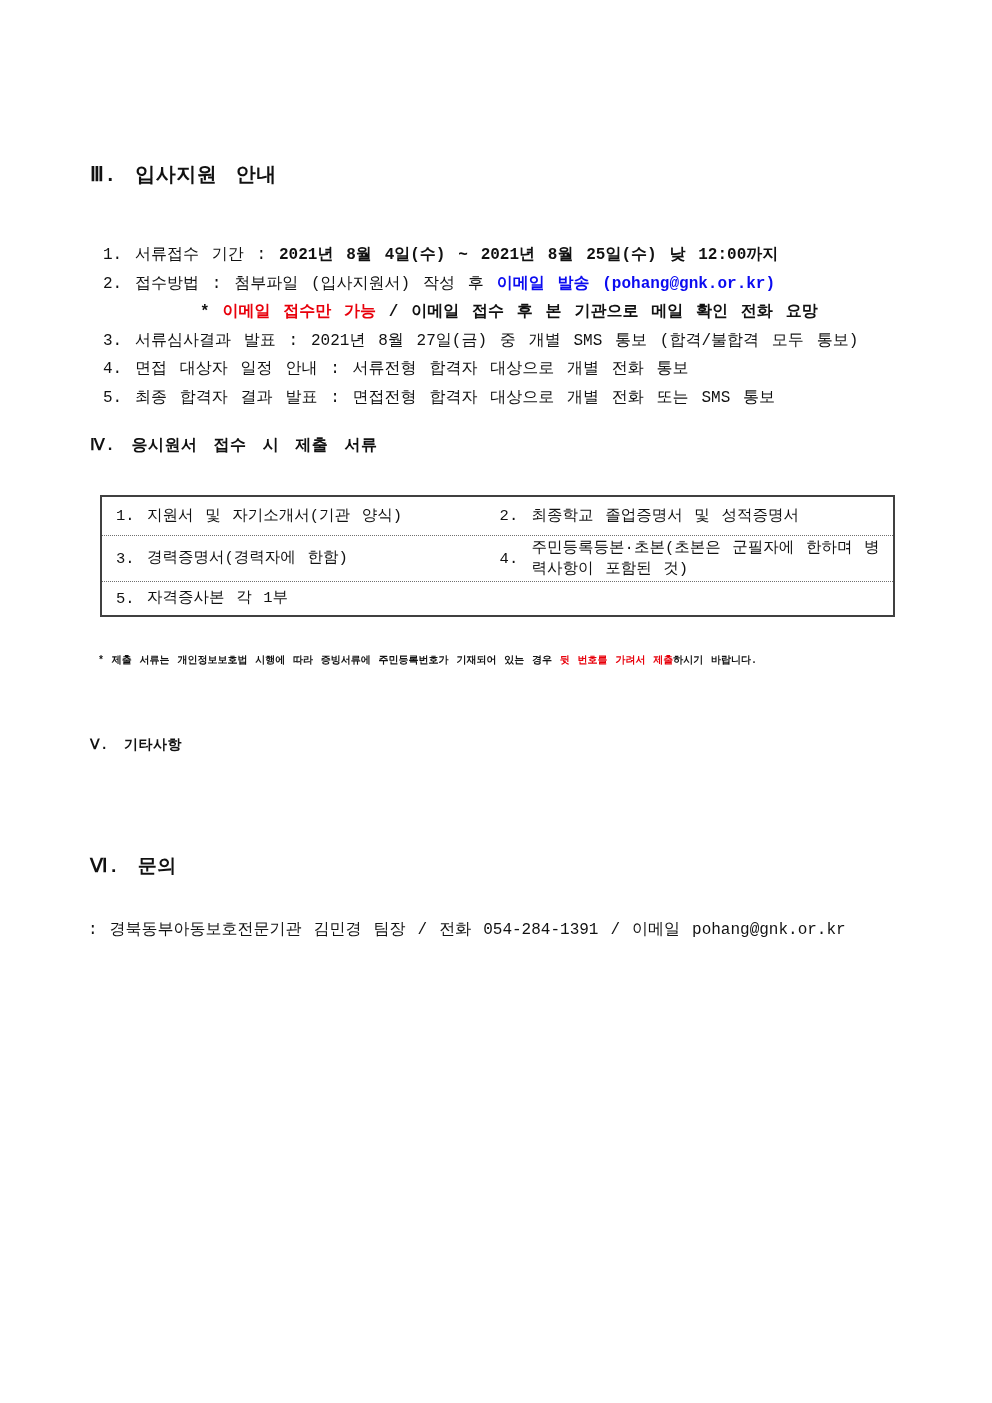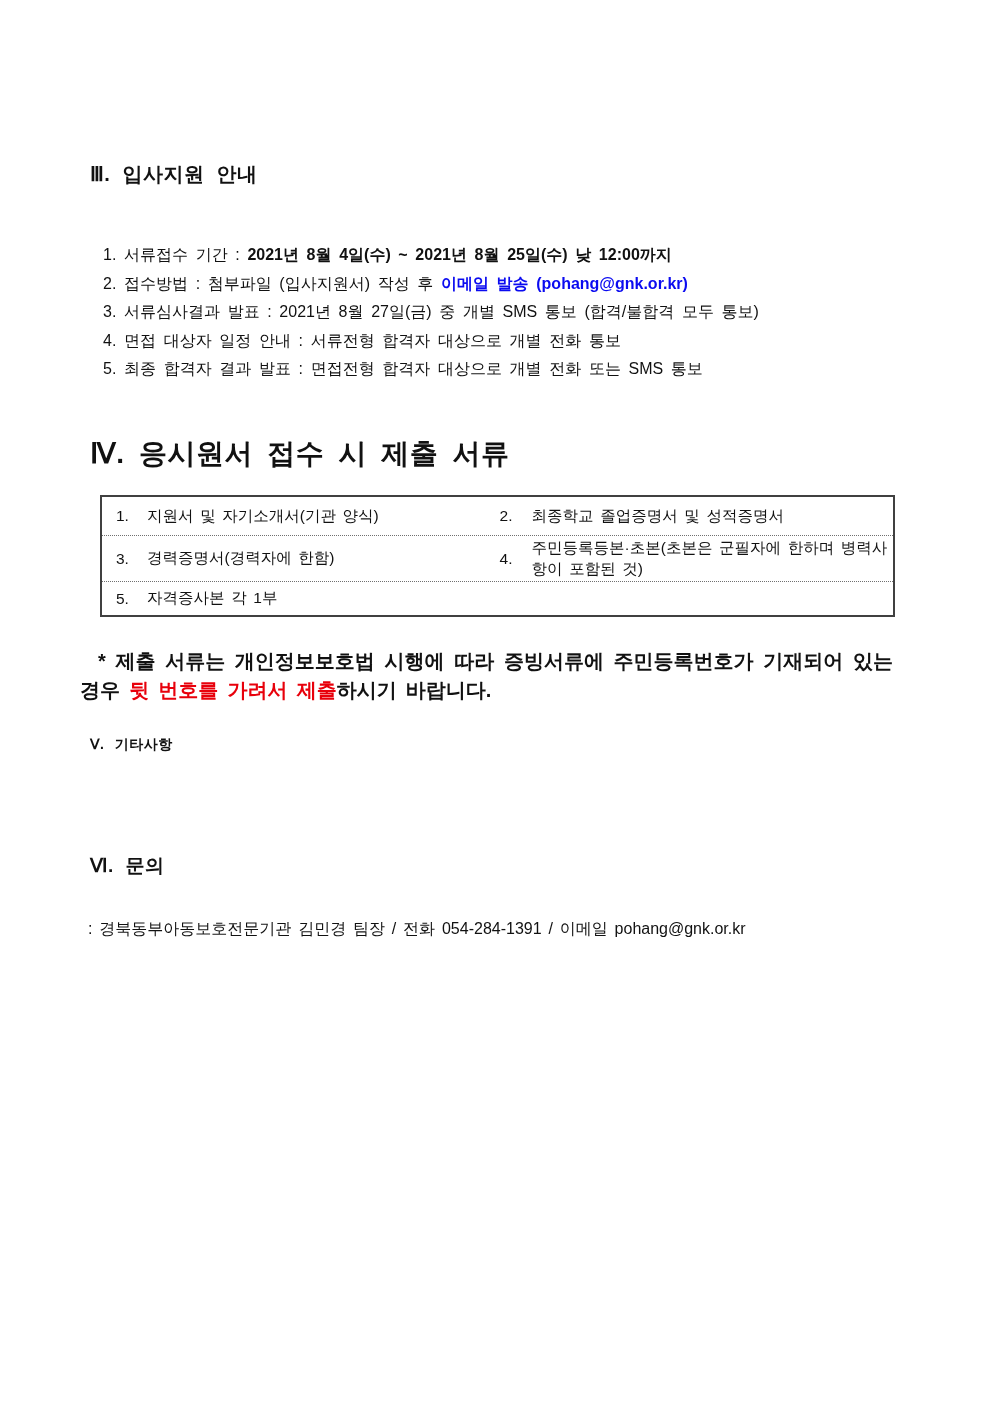--- a/index.html
+++ b/index.html
@@ -5,25 +5,25 @@
   :root{
     --text:#111111;
     --accent-blue:#0b0bf0;
     --accent-red:#e8000b;
     --table-border:#404040;
     --dotted:#707070;
   }
   html,body{margin:0;padding:0;background:#ffffff;}
   .page{
     position:relative;width:992px;height:1403px;background:#ffffff;overflow:hidden;
-    font-family:Liberation Sans, sans-serif;color:var(--text);
+    font-family:Liberation Mono, monospace;color:var(--text);
   }
   .h{position:absolute;left:90px;font-weight:700;letter-spacing:0.5px;word-spacing:6px;white-space:nowrap;}
   #h-apply{top:161px;font-size:20px;}
-  #h-docs{top:435px;font-size:28px;}
+  #h-docs{top:435px;font-size:16px;}
   #h-etc{top:736px;font-size:14px;}
   #h-inquiry{top:853px;font-size:19px;}
 
   .list{position:absolute;left:103px;top:221px;width:812px;font-size:16px;line-height:28.5px;word-spacing:0.2em;margin-top:20px;}
   .list .line{white-space:nowrap;}
 
   .doc-table{
     position:absolute;left:100px;top:495px;width:795px;box-sizing:border-box;
     border:2px solid var(--table-border);font-size:15.5px;background:#ffffff;
   }
@@ -34,41 +34,42 @@
   .t-row:nth-child(3){height:33px;}
   .t-cell{display:flex;align-items:center;box-sizing:border-box;}
   .t-cell:first-child{width:49%;padding-left:14px;}
   .t-cell:last-child{width:51%;padding-left:10px;}
   .t-num{width:22px;flex:none;}
   .t-text{margin-left:9px;line-height:20.5px;word-spacing:0.15em;}
   .t-cell:last-child .t-text{margin-left:10px;}
 
   .note{
     position:absolute;left:80px;top:647px;width:813px;
-    font-size:20px;line-height:28.5px;font-weight:700;
+    font-size:10px;line-height:28.5px;font-weight:700;
     text-align:justify;text-indent:18px;word-spacing:0.18em;
   }
   .other-line{position:absolute;left:92px;top:799px;font-size:16px;word-spacing:0.2em;white-space:nowrap;}
   .contact-line{position:absolute;left:88px;top:919px;font-size:16px;word-spacing:0.15em;white-space:nowrap;}
 
   .seg-n{font-weight:400;}
   .seg-b{font-weight:700;}
   .seg-bb{font-weight:700;color:var(--accent-blue);}
   .seg-br{font-weight:700;color:var(--accent-red);}
 </style>
 </head>
 <body>
 
 <div class="page">
 
   <div class="h" id="h-apply">Ⅲ. 입사지원 안내</div>
 
   <div class="list">
       <div class="line" style="padding-left: 0px;"><span class="seg-n">1. 서류접수 기간 : </span><span class="seg-b">2021년 8월 4일(수) ~ 2021년 8월 25일(수) 낮 12:00까지</span></div>
       <div class="line" style="padding-left: 0px;"><span class="seg-n">2. 접수방법 : 첨부파일 (입사지원서) 작성 후 </span><span class="seg-bb">이메일 발송 </span><span class="seg-bb">(pohang@gnk.or.kr)</span></div>
+      <div class="line" style="padding-left: 97px;"><span class="seg-b">* </span><span class="seg-br">이메일 접수만 가능</span><span class="seg-b"> / 이메일 접수 후 본 기관으로 메일 확인 전화 요망</span></div>
       <div class="line" style="padding-left: 0px;"><span class="seg-n">3. 서류심사결과 발표 : 2021년 8월 27일(금) 중 개별 SMS 통보 (합격/불합격 모두 통보)</span></div>
       <div class="line" style="padding-left: 0px;"><span class="seg-n">4. 면접 대상자 일정 안내 : 서류전형 합격자 대상으로 개별 전화 통보</span></div>
       <div class="line" style="padding-left: 0px;"><span class="seg-n">5. 최종 합격자 결과 발표 : 면접전형 합격자 대상으로 개별 전화 또는 SMS 통보</span></div>
     </div>
 
   <div class="h" id="h-docs">Ⅳ. 응시원서 접수 시 제출 서류</div>
 
   <div class="doc-table">
       <div class="t-row">
         <div class="t-cell">

